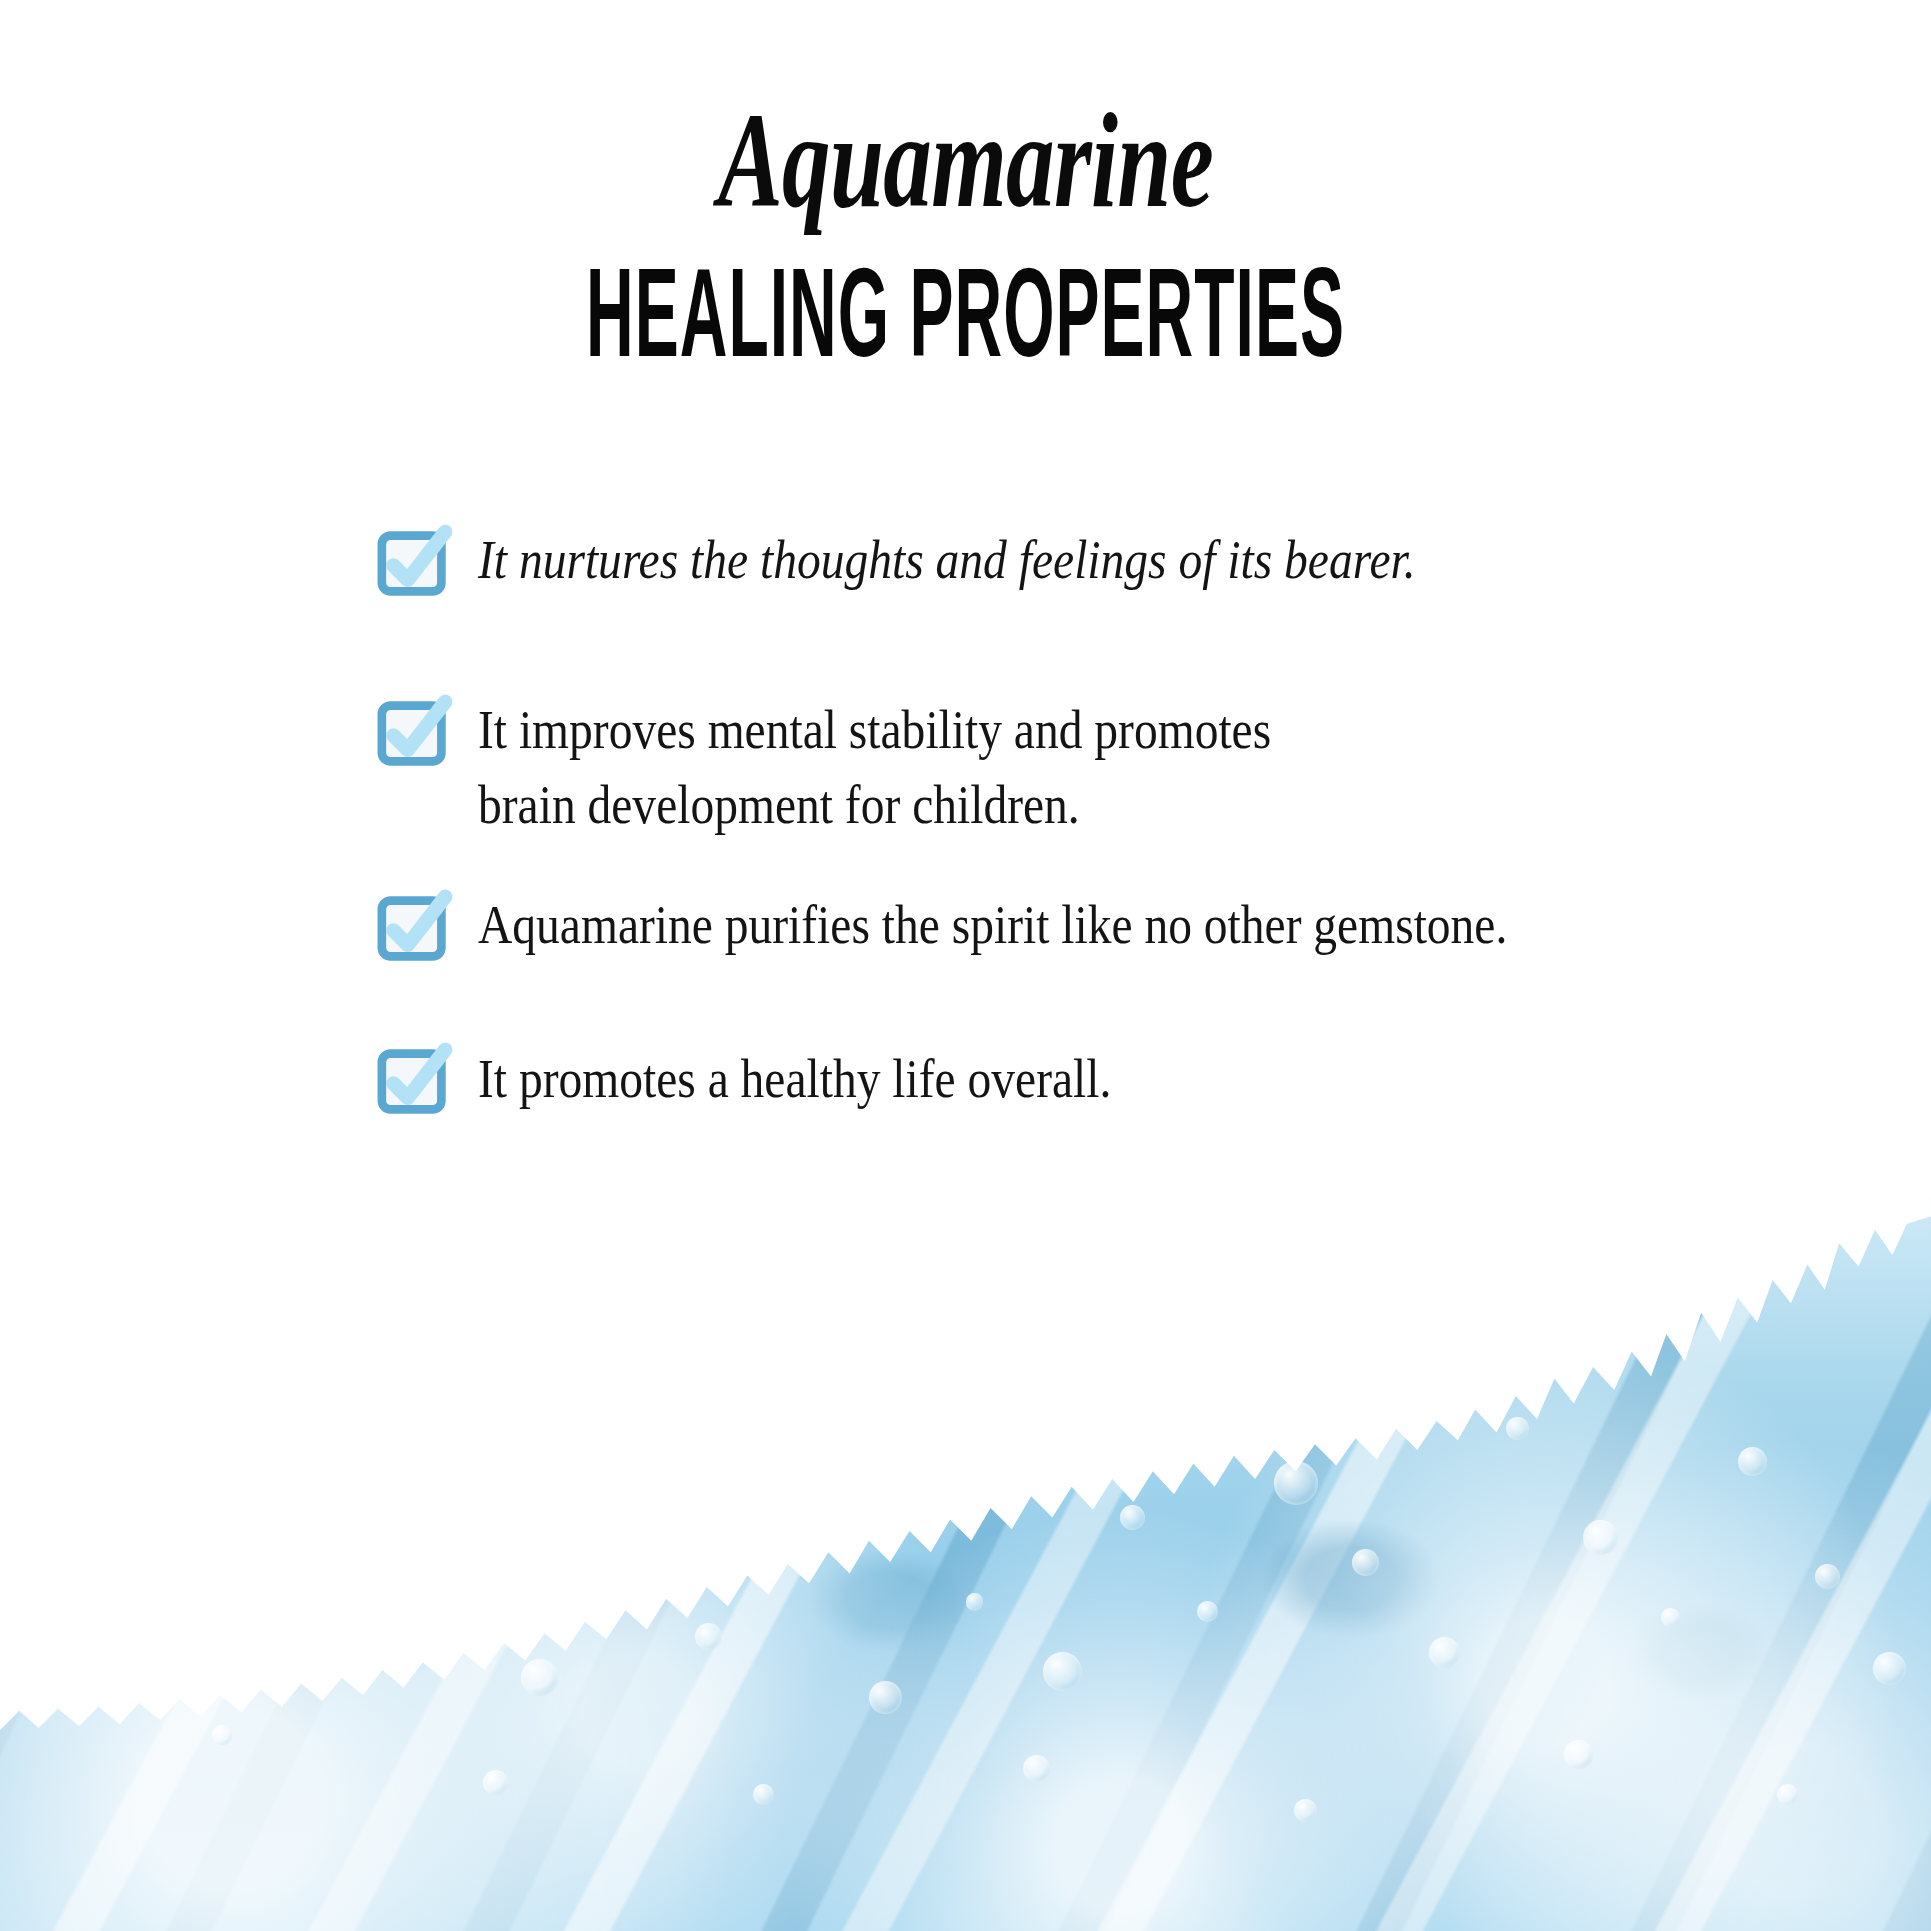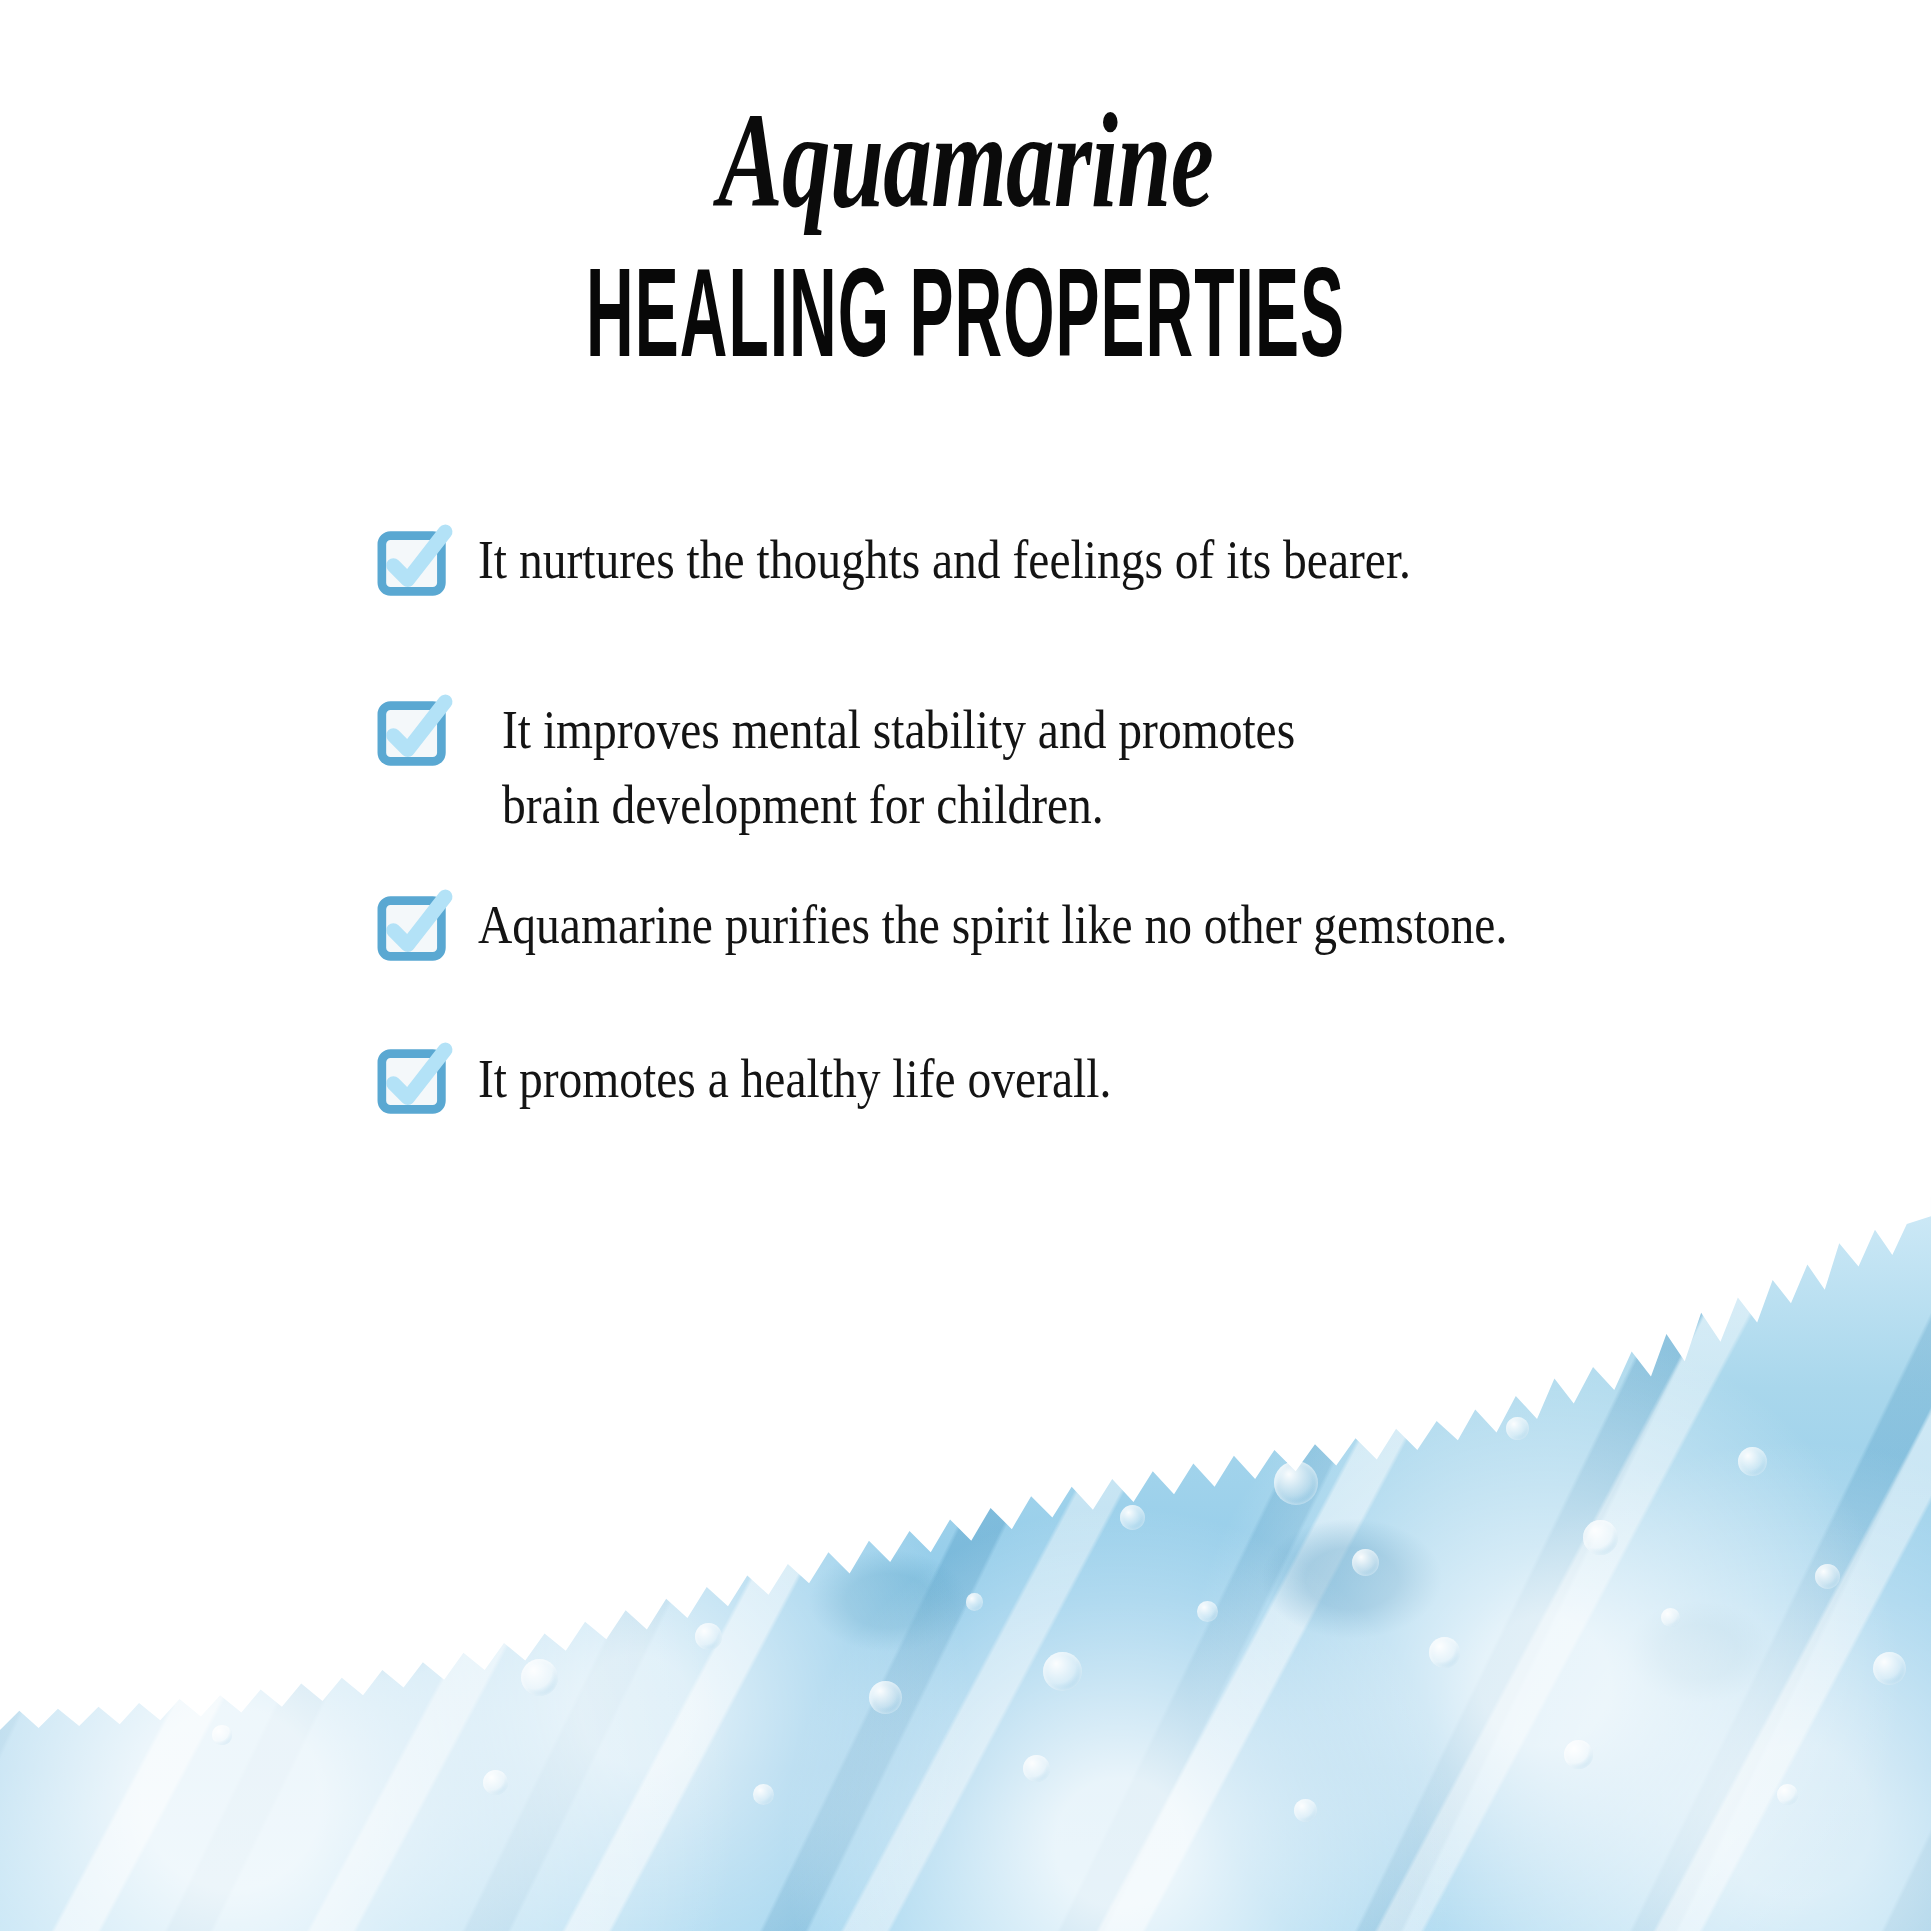--- a/index.html
+++ b/index.html
@@ -59,22 +59,22 @@
     left:378px;
     top:521px;
     width:1429px;
   }
   .list-item {
     position:relative;
     display:flex;
     align-items:flex-start;
     min-height:58px;
   }
-  .list-item.gap-lg { margin-bottom:91px; }
-  .list-item.gap-md { margin-bottom:42px;gap:24px; }
+  .list-item.gap-lg { margin-bottom:91px;font-style:italic; }
+  .list-item.gap-md { margin-bottom:42px; }
   .list-item.gap-sm { margin-bottom:75px; }
 
   
   .check-wrap {
     position:relative;
     flex:0 0 auto;
     width:73px;
     height:73px;
     margin-top:5.8px;
   }

